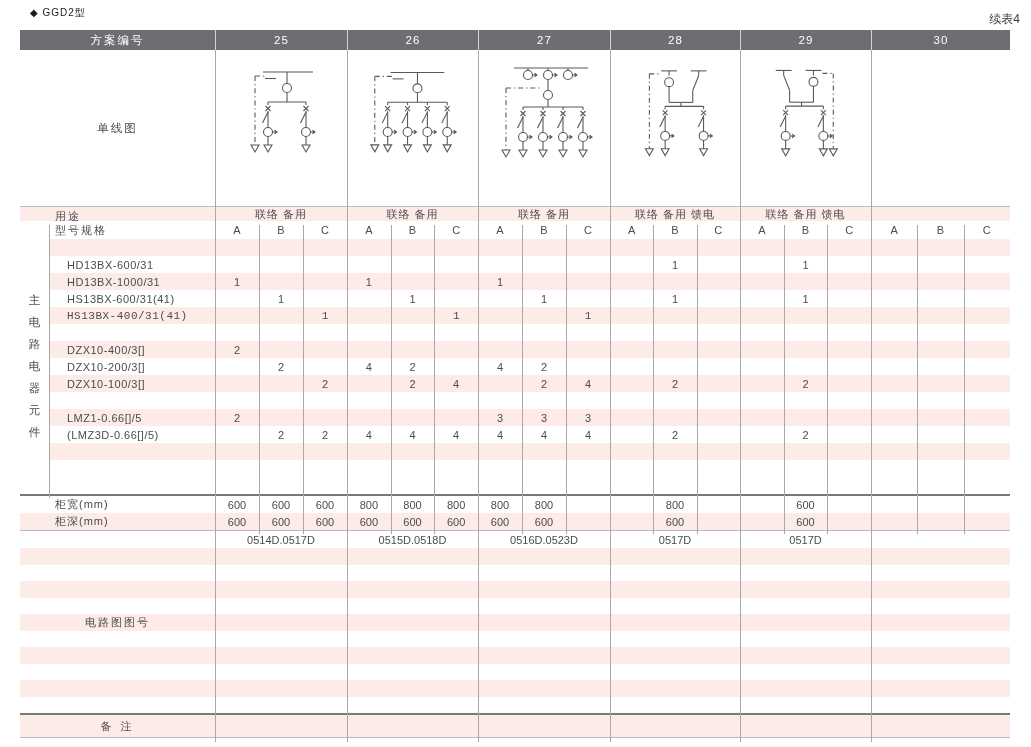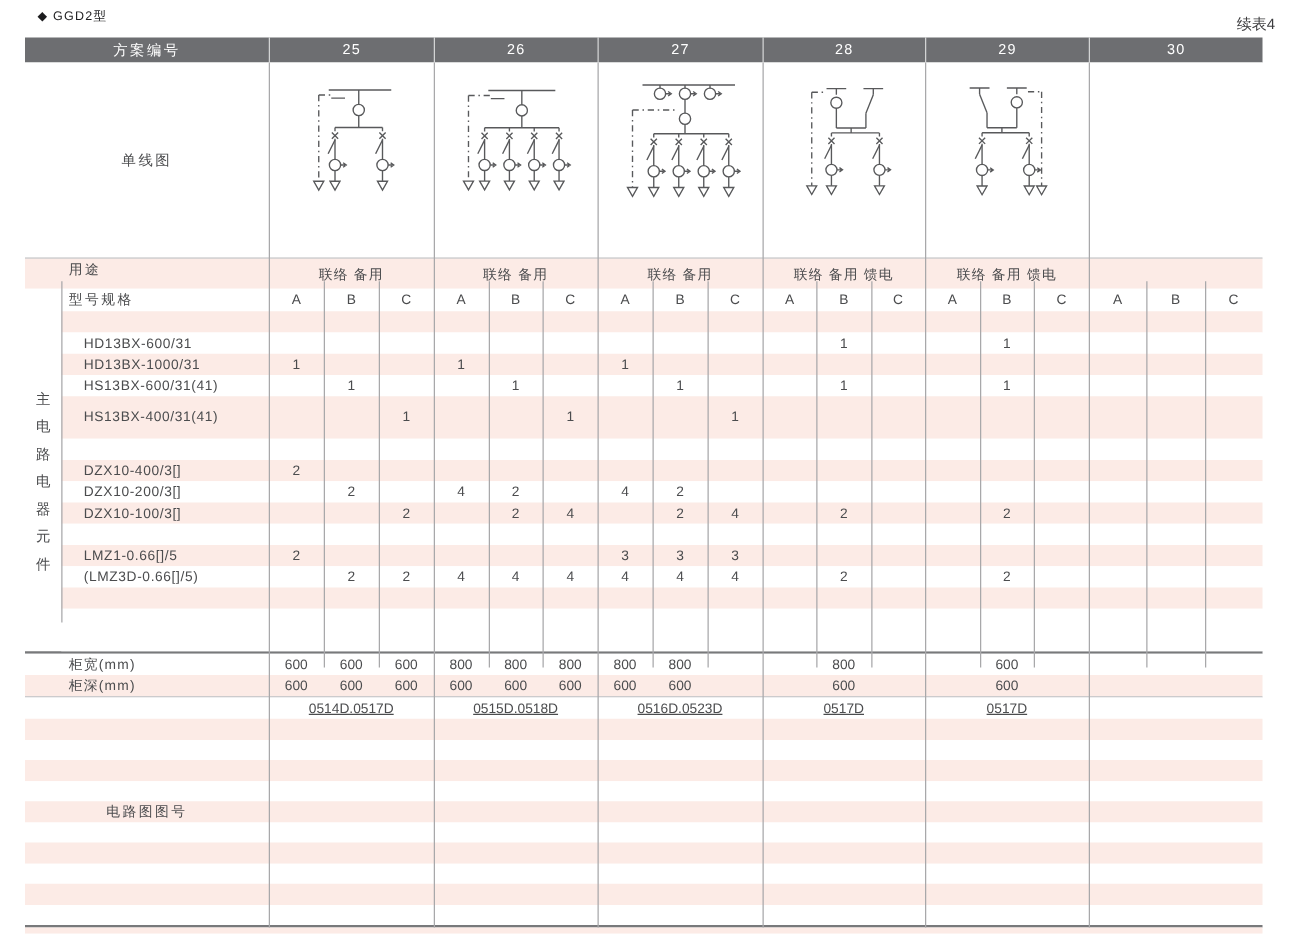--- a/index.html
+++ b/index.html
@@ -17,41 +17,41 @@
   .hleft{width:195px;display:flex;align-items:center;justify-content:center;}
   .hcell{display:flex;align-items:center;justify-content:center;border-left:1px solid rgba(255,255,255,.7);
          box-sizing:border-box;letter-spacing:1px;}
   .diagram-row{height:156px;background:#fff;}
   .dleft{width:195px;display:flex;align-items:center;justify-content:center;font-size:11.5px;letter-spacing:2px;}
   .dcell{display:flex;align-items:flex-start;justify-content:center;}
   svg{display:block;}
   .hline{width:100%;}
   .hline.thin{height:1px;background:var(--thin);}
   .hline.heavy{height:2px;background:var(--heavy);}
-  .usage-row{height:24px;background:var(--pink);font-size:11px;}
+  .usage-row{height:14px;background:var(--pink);font-size:11px;}
   .uleft{width:195px;line-height:18px;padding-left:35px;box-sizing:border-box;letter-spacing:2px;}
   .ucell{display:flex;align-items:center;justify-content:center;letter-spacing:1px;}
   .spec-row{height:18px;background:#fff;font-size:11px;}
   .strip{width:29px;box-sizing:border-box;}
   .speclabel{width:166px;line-height:18px;padding-left:6px;box-sizing:border-box;letter-spacing:2px;}
   .grp{display:flex;}
   .sub{flex:1;display:flex;align-items:center;justify-content:center;}
   .comp-section{display:flex;}
   .vstrip{width:29px;display:flex;flex-direction:column;align-items:center;justify-content:center;
           gap:7px;font-size:11.5px;color:var(--txt);}
   .comp-rows{width:961px;}
   .crow{display:flex;font-size:11px;}
   .crow .clabel{width:166px;padding-left:18px;box-sizing:border-box;display:flex;align-items:center;letter-spacing:.5px;}
   .bg-pink{background:var(--pink);} .bg-white{background:#fff;}
   .cab-row{height:17px;font-size:11px;}
   .cab-row .cablabel{width:195px;padding-left:35px;box-sizing:border-box;display:flex;align-items:center;letter-spacing:1px;}
   .circuit-section{position:relative;width:990px;}
   .circ-values{height:17px;display:flex;font-size:11px;background:#fff;}
   .circ-left{width:195px;}
-  .circ-cell{display:flex;align-items:center;justify-content:center;text-decoration:underline;}
+  .circ-cell{display:flex;align-items:center;justify-content:center;}
   .filler{width:100%;}
   .circ-label{position:absolute;left:0;top:0;width:195px;height:100%;display:flex;align-items:center;
               justify-content:center;font-size:11px;letter-spacing:2px;pointer-events:none;}
   .remarks-row{height:22px;background:var(--pink);font-size:11px;}
   .rleft{width:195px;display:flex;align-items:center;justify-content:center;letter-spacing:3px;}
   .vline{position:absolute;width:1px;background:var(--line);}
 </style>
 </head>
 <body>
 
@@ -461,21 +461,21 @@
               <div class="sub"></div>
               <div class="sub">1</div>
               <div class="sub"></div>
             </div>
             <div class="grp" style="width: 139px;">
               <div class="sub"></div>
               <div class="sub"></div>
               <div class="sub"></div>
             </div>
           </div>
-          <div class="crow bg-pink" style="height: 34px;">
+          <div class="crow bg-pink" style="height: 17px; font-family: Liberation Mono, monospace;">
             <div class="clabel">HS13BX-400/31(41)</div>
             <div class="grp" style="width: 132px;">
               <div class="sub"></div>
               <div class="sub"></div>
               <div class="sub">1</div>
             </div>
             <div class="grp" style="width: 131px;">
               <div class="sub"></div>
               <div class="sub"></div>
               <div class="sub">1</div>

